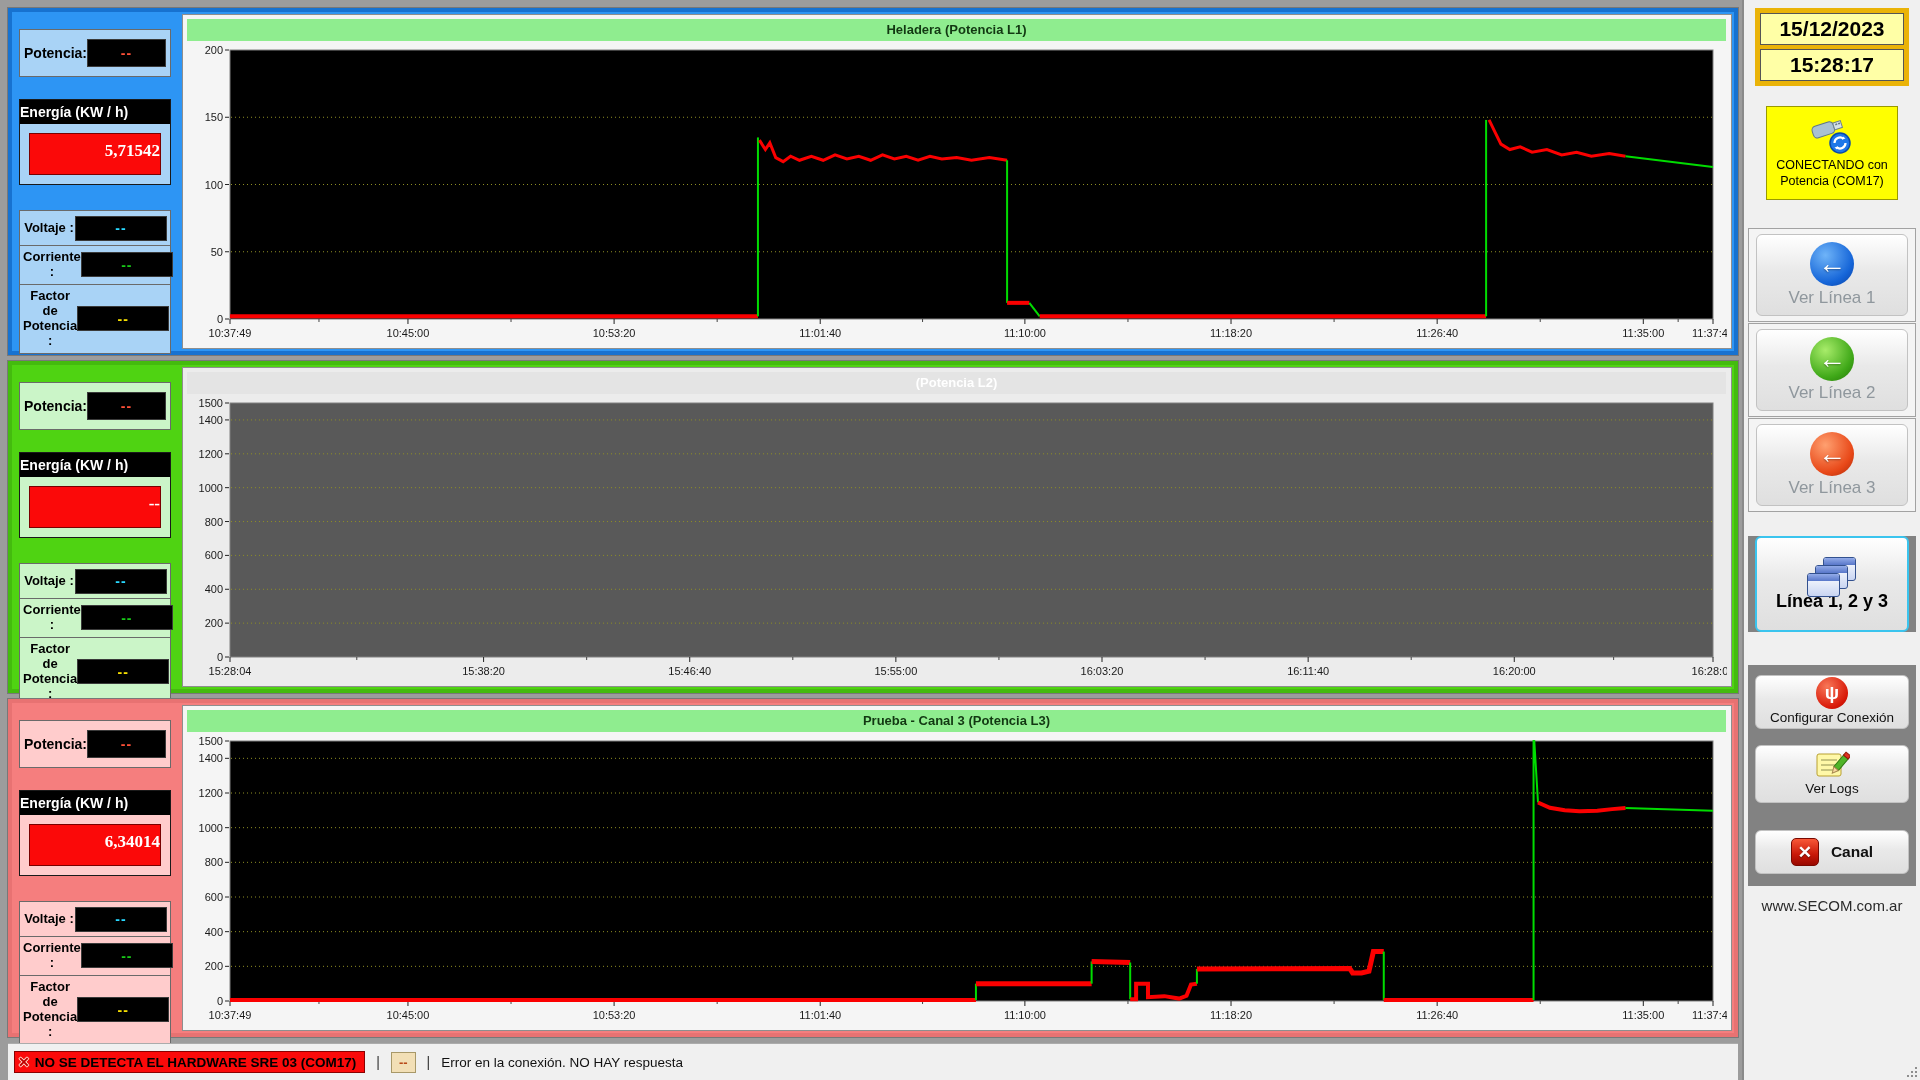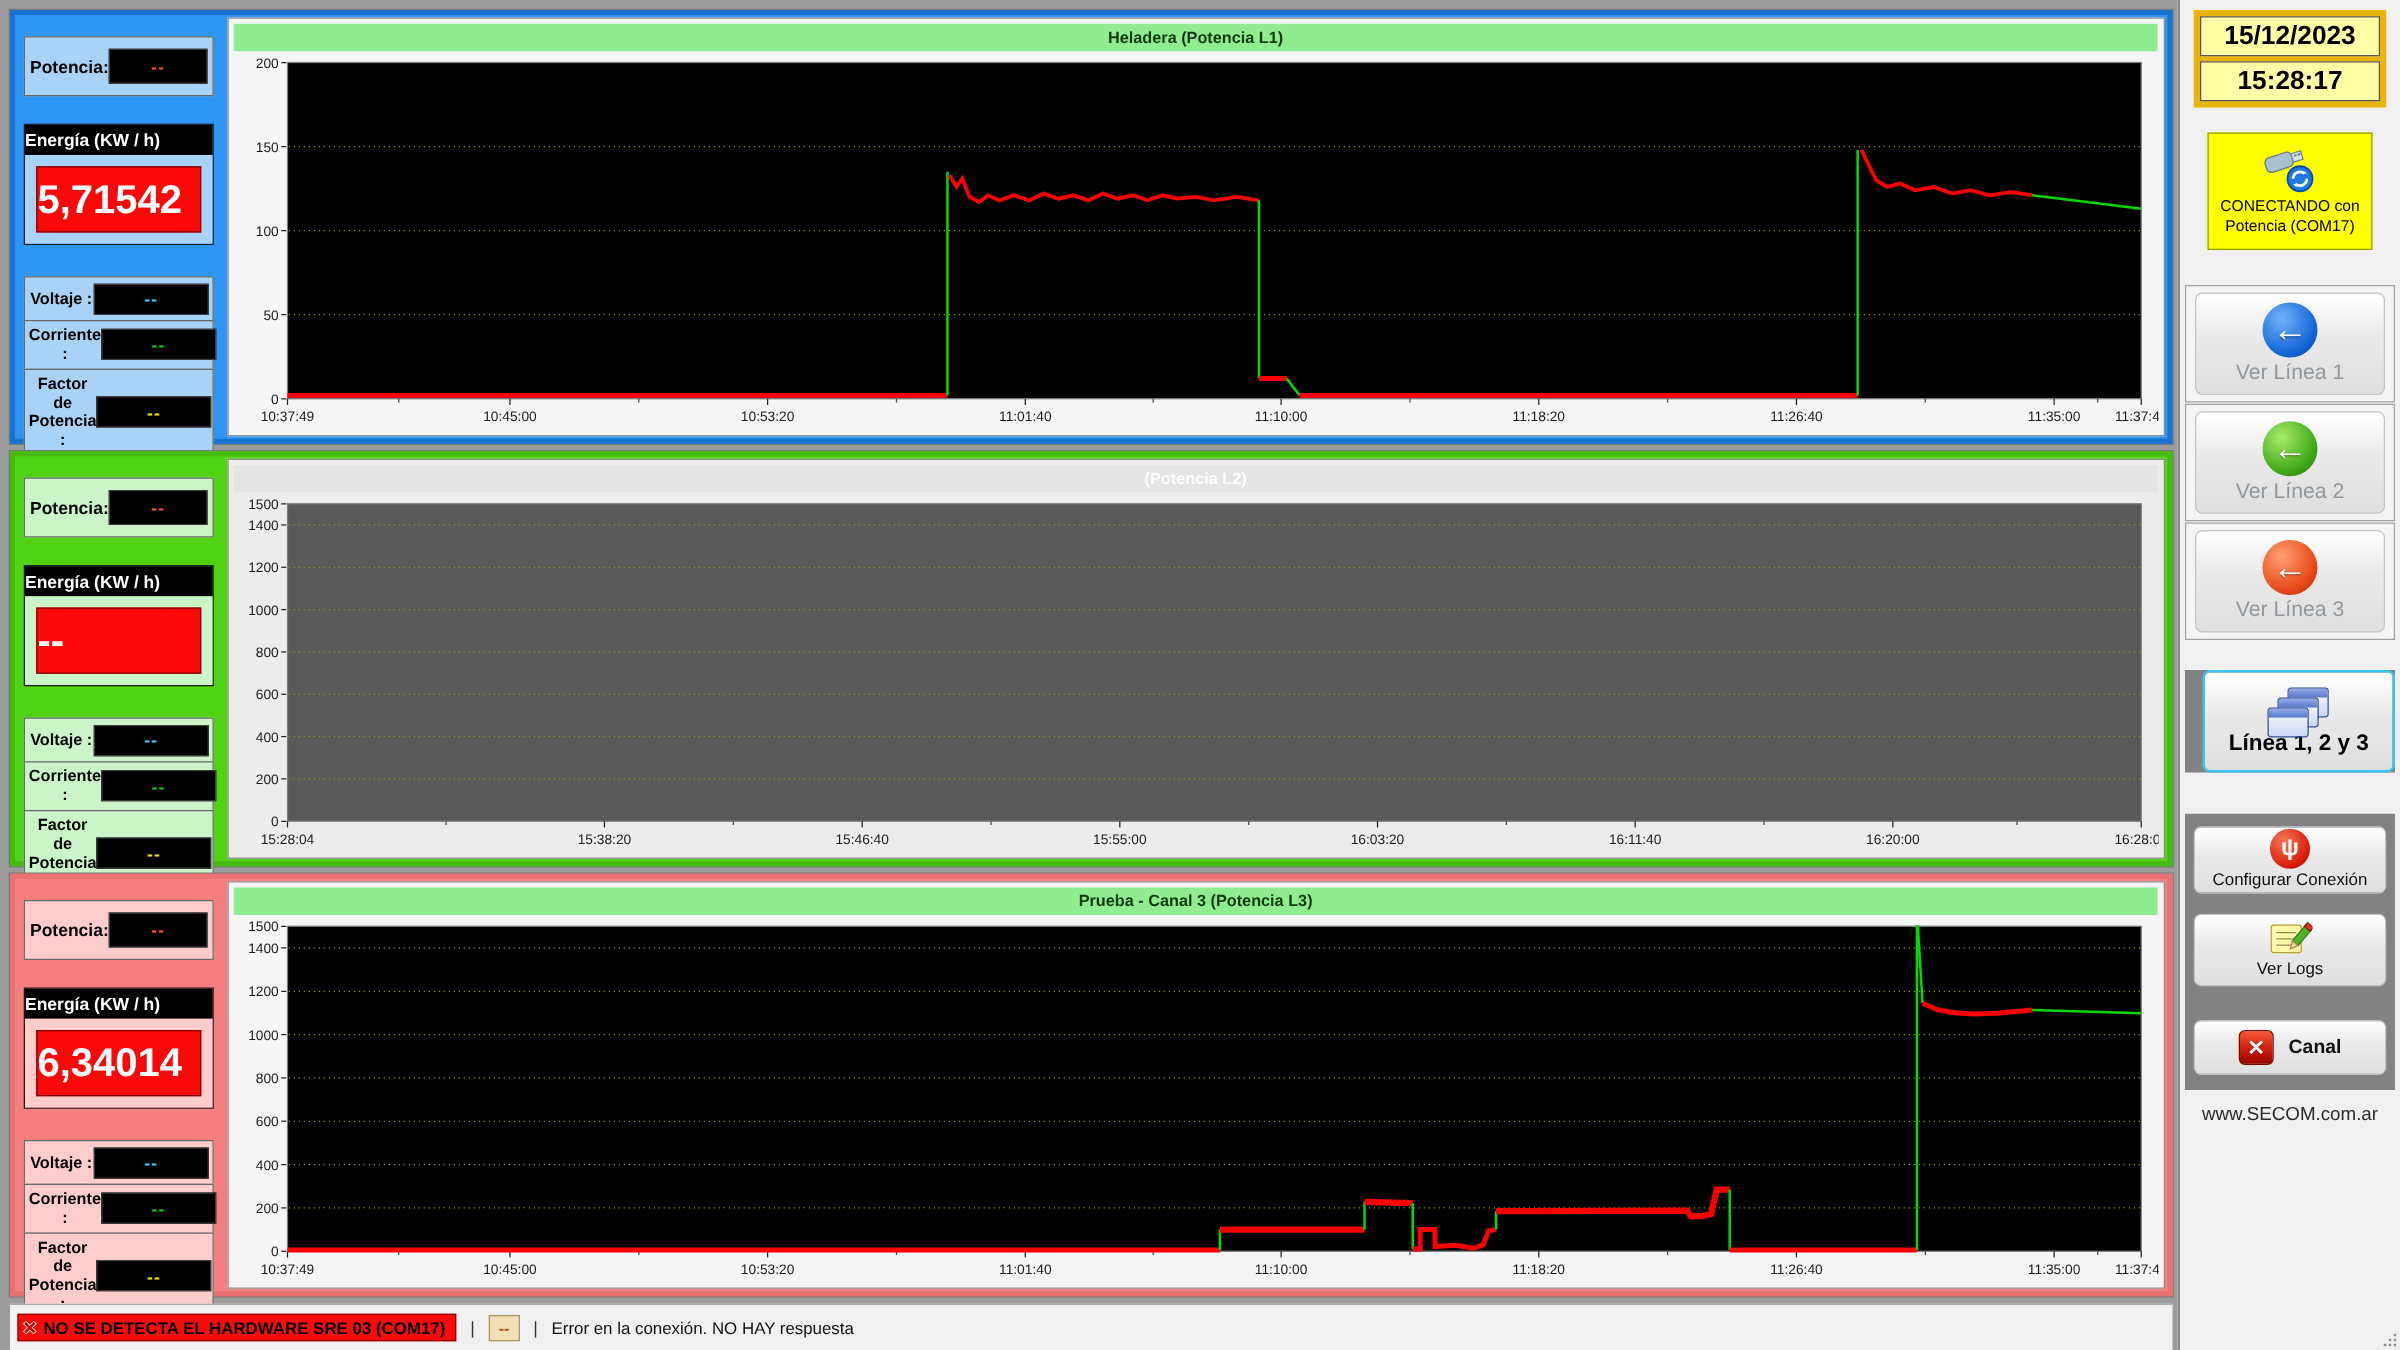--- a/index.html
+++ b/index.html
@@ -18,22 +18,22 @@
   .prow { display:flex; align-items:center; background:var(--light); border:1px solid #6A6A6A;
           padding:9px 4px; margin-top:15px; }
   .prow .lbl { flex:1; text-align:center; font-weight:bold; font-size:14px; color:#000; }
   .disp { width:92px; height:28px; background:#000; border:1px solid #3A3A3A; display:flex;
           align-items:center; justify-content:center; font-weight:bold; font-size:14px; letter-spacing:1px; }
   .disp i { font-style:normal; }
 
   .energia { border:1px solid #1A1A1A; margin-top:22px; }
   .energia-hdr { background:#000; color:#FFF; text-align:left; font-weight:bold; font-size:14px; padding:4px 0; }
   .energia-body { background:var(--light); padding:9px 9px; }
-  .energia-val { background:#FB0909; border:1px solid #7A0000; color:#FFF; font-size:32px;
-                 font-weight:bold; text-align:left; padding:7px 0; min-height:42px; }
+  .energia-val { background:#FB0909; border:1px solid #7A0000; color:#FFF; font-size:17px;
+                 font-weight:bold; text-align:right; padding:7px 0; min-height:42px;font-family:Liberation Serif, serif; }
 
   .metrics { margin-top:26px; }
   .mrow { display:flex; align-items:center; background:var(--light); border:1px solid #6A6A6A;
           padding:4px 3px; margin-top:-1px; min-height:36px; }
   .mrow .lbl { flex:1; text-align:center; font-weight:bold; font-size:13px; color:#000; line-height:1.15; }
   .mrow .disp { width:92px; height:25px; flex:0 0 auto; }
 
   .chart-box { flex:1; background:#F5F5F5; border:1px solid #8E8E8E; margin-left:6px;
                display:flex; flex-direction:column; padding:3px 4px 1px 3px; }
   .p2 .chart-box { background:#ECECEC; }
@@ -76,21 +76,21 @@
   .vl-btn { width:152px; height:82px; }
   .vl-btn .cap { color:#8F979D; font-size:17px; margin-top:2px; }
   .arrow-circle { width:44px; height:44px; border-radius:50%; display:flex; align-items:center;
                   justify-content:center; color:#FFF; font-size:28px; font-weight:bold; line-height:1;
                   text-shadow:0 1px 2px rgba(0,0,0,.4); }
   .c-blue  { background:radial-gradient(circle at 35% 30%, #6FB4F8, #1565D8 65%, #0A3E9E); }
   .c-green { background:radial-gradient(circle at 35% 30%, #A8EC6A, #3FA818 65%, #237208); }
   .c-red   { background:radial-gradient(circle at 35% 30%, #FFA070, #E84818 65%, #A82808); }
 
   .grey-panel { width:168px; background:#828282; display:flex; flex-direction:column; align-items:center; }
-  .panel-linea { margin-top:24px; height:82px; justify-content:center;align-items:flex-end; }
+  .panel-linea { margin-top:24px; height:96px; justify-content:center; }
   .linea-btn { width:154px; height:98px; border:2px solid #3AC4EE; }
   .linea-btn .cap { font-weight:bold; font-size:18px; color:#000; text-align:center;
                     line-height:1.15; margin-top:-8px; }
   .winstack { position:relative; width:50px; height:42px; }
   .win { position:absolute; width:33px; height:24px; background:linear-gradient(#FDFEFF,#C9D5F2);
          border:1px solid #33518F; border-radius:3px; }
   .win::before { content:""; display:block; height:7px; background:linear-gradient(#93ABE9,#5877C9);
                  border-radius:2px 2px 0 0; }
   .win.w1{ left:16px; top:0; } .win.w2{ left:8px; top:8px; } .win.w3{ left:0; top:16px; }
 

